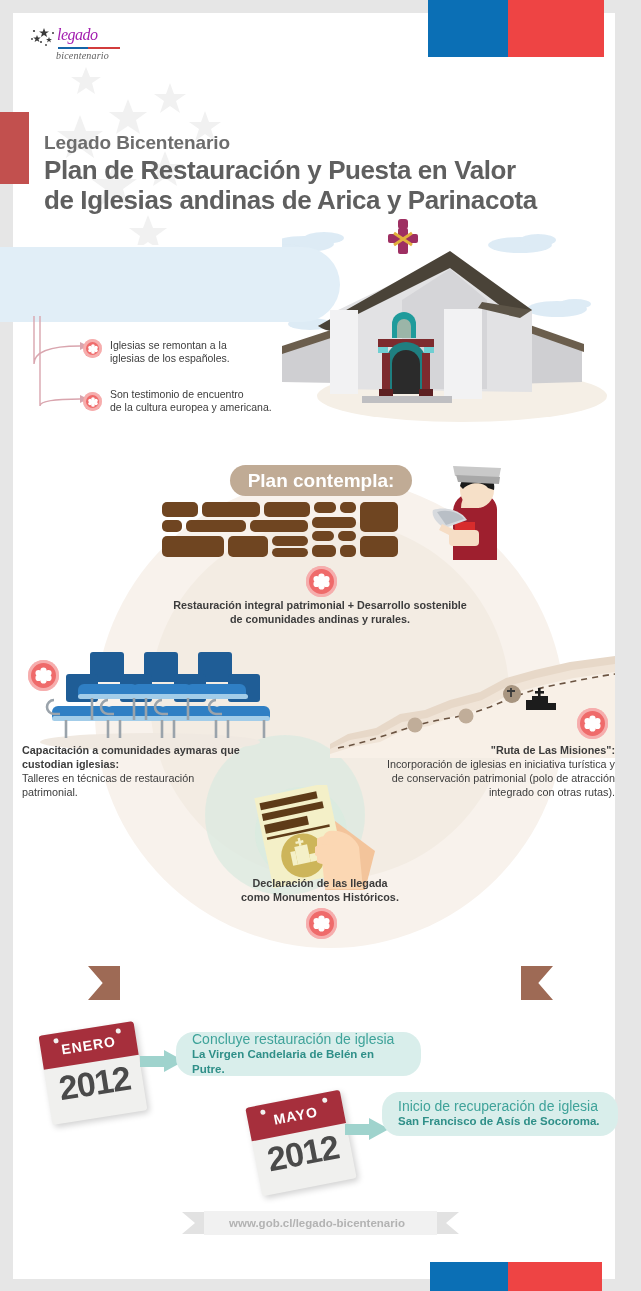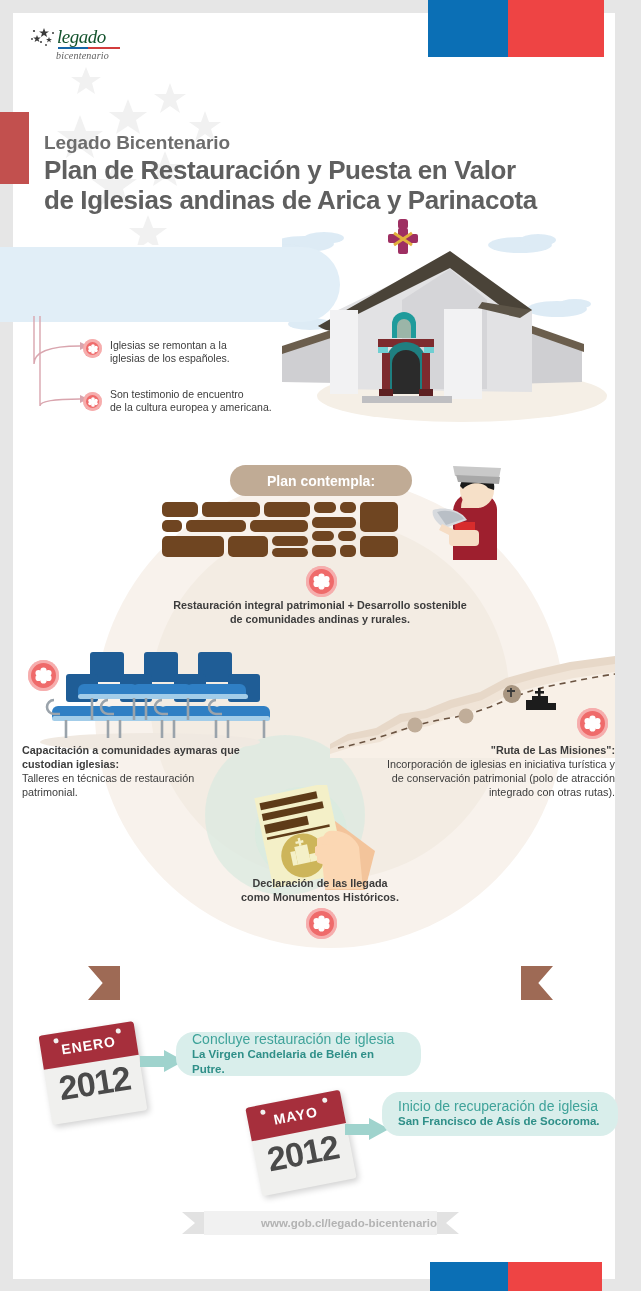--- a/index.html
+++ b/index.html
@@ -37,21 +37,21 @@
   .red-tab {
     position: absolute; left: 0px; top: 112px;
     width: 29px; height: 72px;
     background: #c2504e;
   }
 
   
   .logo { position: absolute; left: 30px; top: 26px; width: 110px; height: 38px; }
   .logo .word {
     font-family: "Liberation Serif", serif;
-    font-size: 19px; color: #14532d; letter-spacing: -0.5px;
+    font-size: 16px; color: #a21caf; letter-spacing: -0.5px;
     position: absolute; left: 27px; top: 0px; font-style: italic;
   }
   .logo .rule-blue {
     position: absolute; left: 28px; top: 21px; width: 30px; height: 2px; background: #1565a8;
   }
   .logo .rule-red {
     position: absolute; left: 58px; top: 21px; width: 32px; height: 2px; background: #d23c3c;
   }
   .logo .sub {
     position: absolute; left: 26px; top: 24px;
@@ -114,21 +114,21 @@
   
   .church { position: absolute; left: 282px; top: 214px; width: 340px; height: 215px; }
 
   
   .badge-plan {
     position: absolute; left: 230px; top: 465px;
     width: 182px; height: 31px;
     background: #c0ab95; border-radius: 16px;
     display: flex; align-items: center; justify-content: center;
   }
-  .badge-plan span { color: #ffffff; font-weight: bold; font-size: 14px; text-align: center; }
+  .badge-plan span { color: #ffffff; font-weight: bold; font-size: 19px; text-align: center; }
 
   
   .arc {
     position: absolute; border-radius: 50%;
   }
   .arc-1 { left: 95px; top: 478px; width: 470px; height: 470px; background: #f8f2ec; }
   .arc-2 { left: 150px; top: 520px; width: 360px; height: 360px; background: #f3ece3; }
   .arc-3 { left: 205px; top: 735px; width: 160px; height: 160px; background: #dbeae0; opacity:.75;}
 
   
@@ -219,21 +219,21 @@
   }
   .tl-bubble .l1 { font-size: 14px; color: #3fa39a; line-height: 15px; }
   .tl-bubble .l2 { font-size: 11.5px; color: #2f8f88; font-weight: bold; line-height: 15px; }
   .tl-b1 { left: 176px; top: 1032px; width: 245px; height: 44px; }
   .tl-b2 { left: 382px; top: 1092px; width: 236px; height: 44px; }
 
   
   .footer-rib { position: absolute; left: 182px; top: 1211px; width: 277px; height: 24px; }
   .footer-rib .body {
     position:absolute; left: 22px; top: 0; width: 233px; height: 24px; background: #f1f1f1;
-    display:flex; align-items:center; justify-content:flex-end;
+    display:flex; align-items:center; justify-content:flex-start;padding-left:25px;
   }
   .footer-rib .body span { color: #b3b3b3; font-size: 11.5px; font-weight: bold; }
   .footer-rib .tail { position:absolute; top: 1px; width: 26px; height: 22px; background: #e2e2e2; }
   .footer-rib .tail-l { left: 0; clip-path: polygon(0 0, 100% 0, 100% 100%, 0 100%, 50% 50%); }
   .footer-rib .tail-r { right: 0; clip-path: polygon(0 0, 100% 0, 50% 50%, 100% 100%, 0 100%); }
 </style>
 </head>
 <body>
 
 <div id="page">

